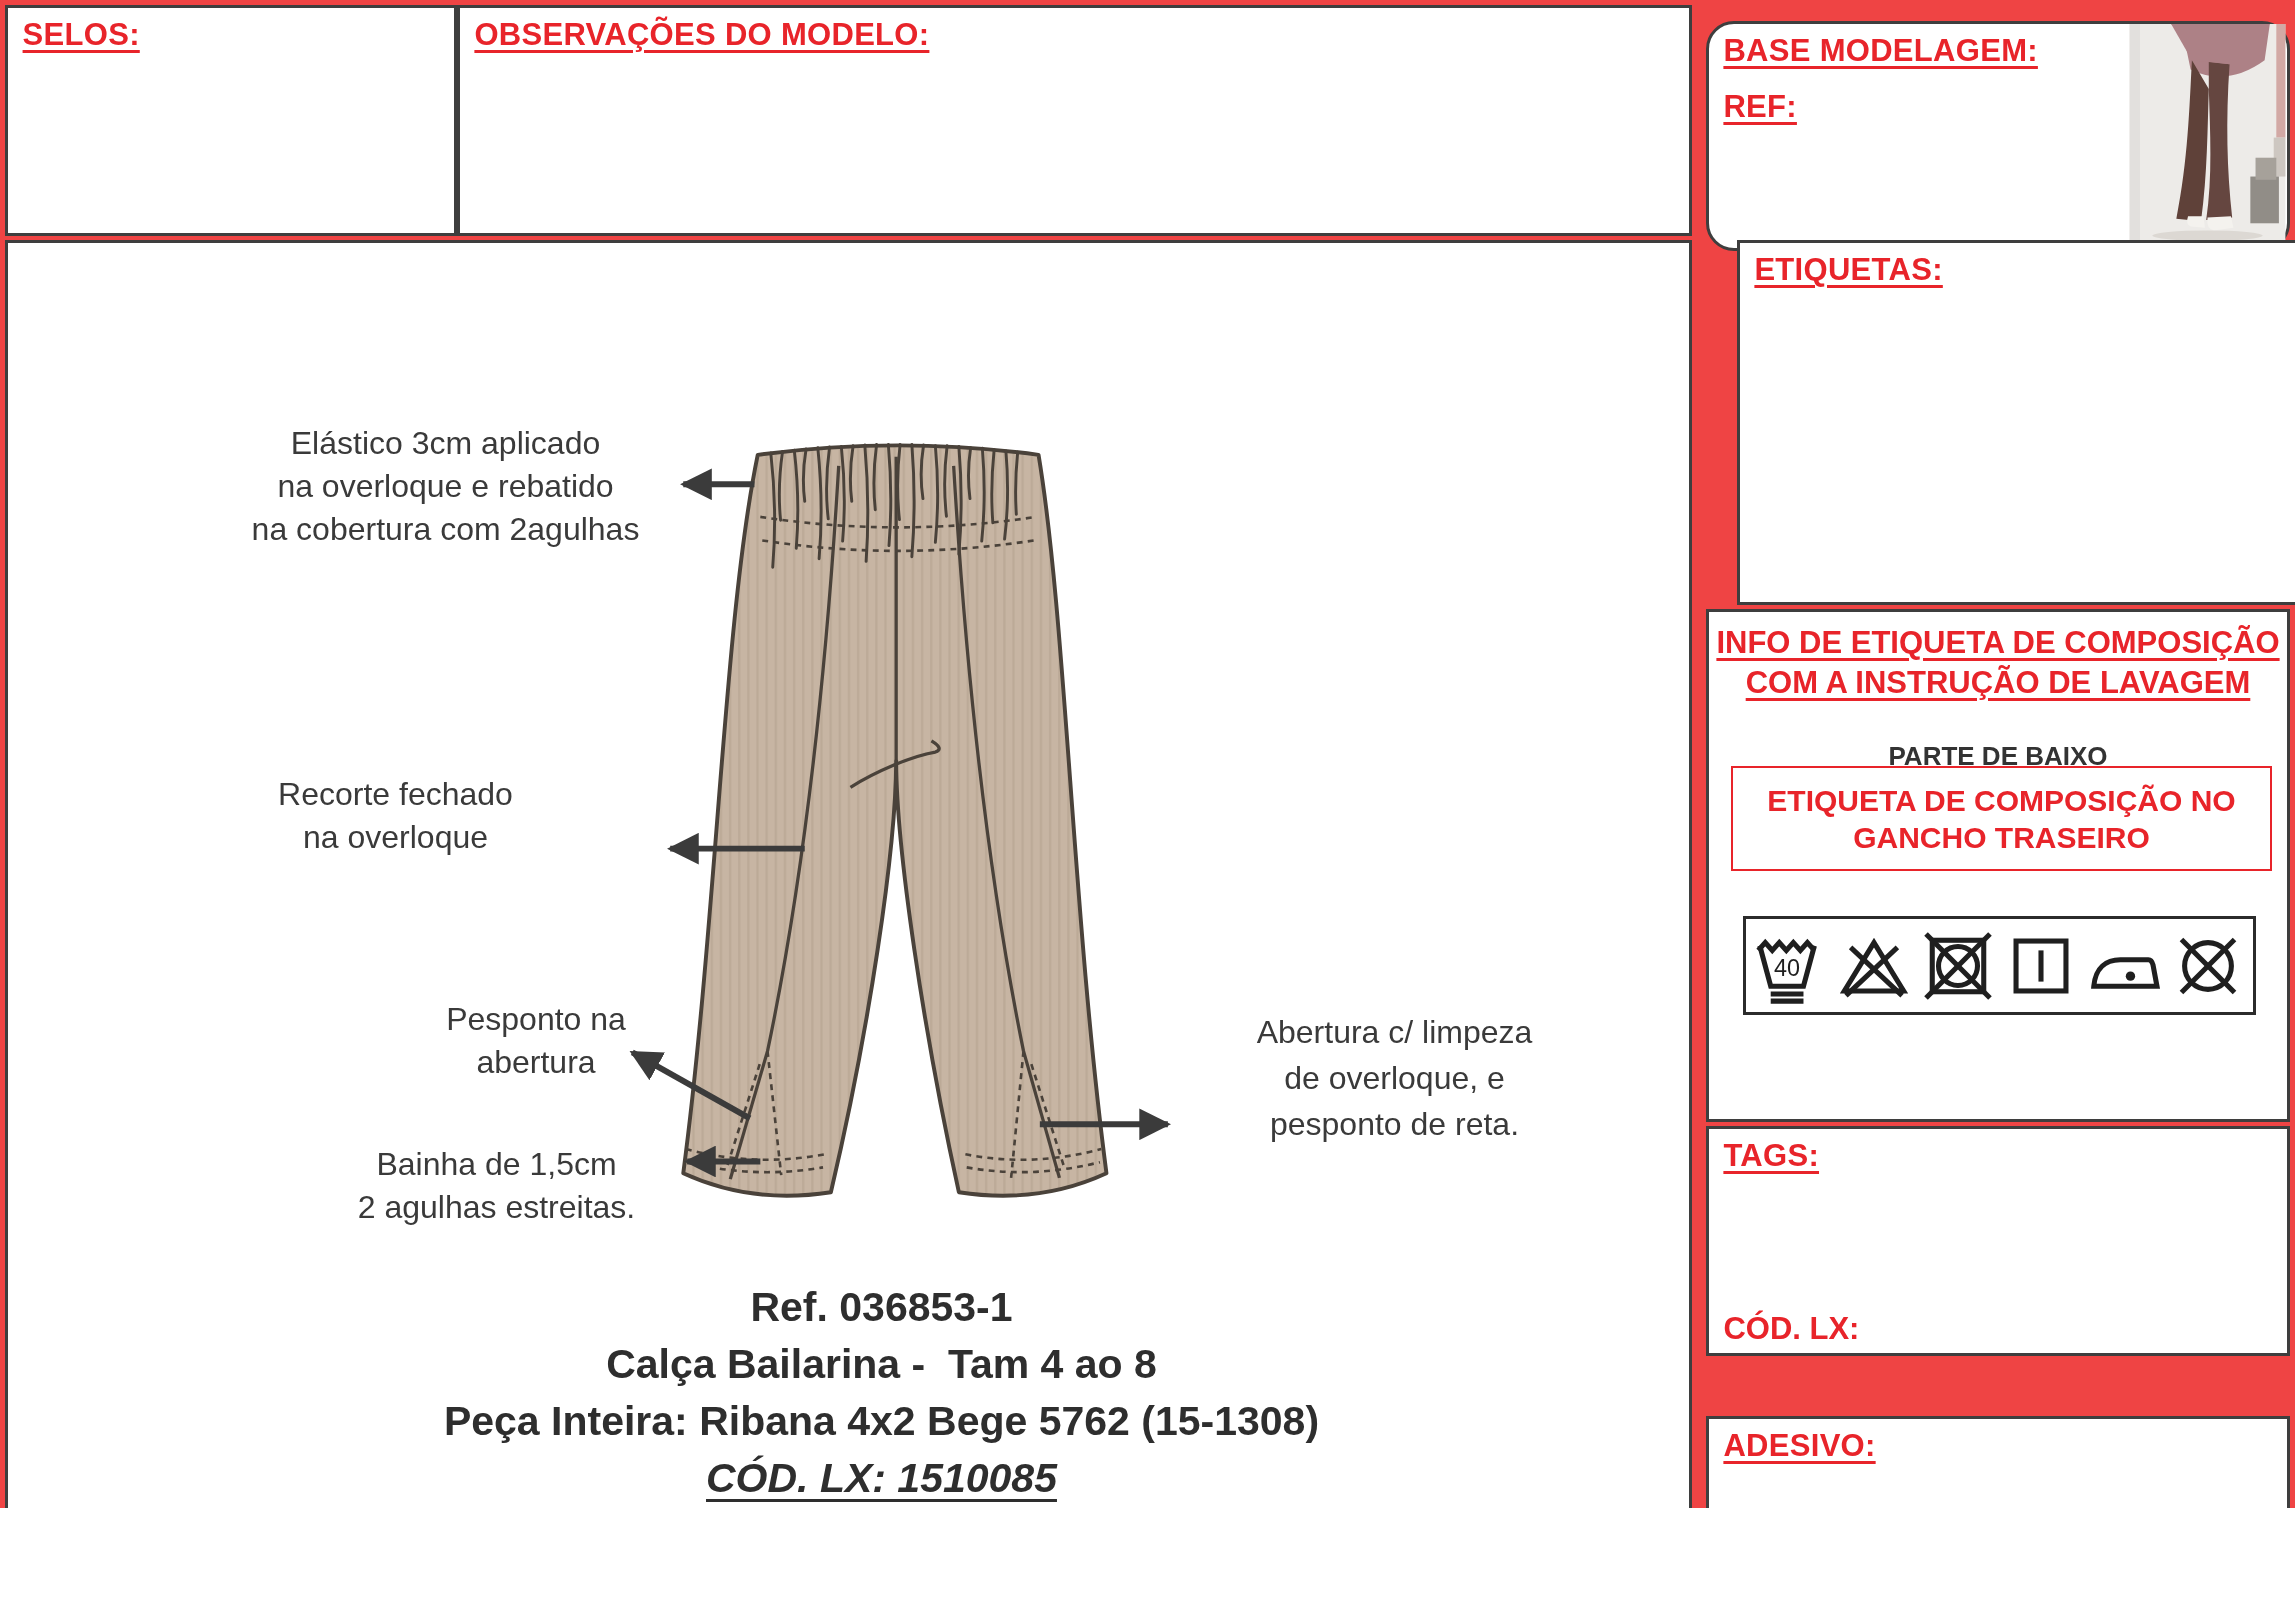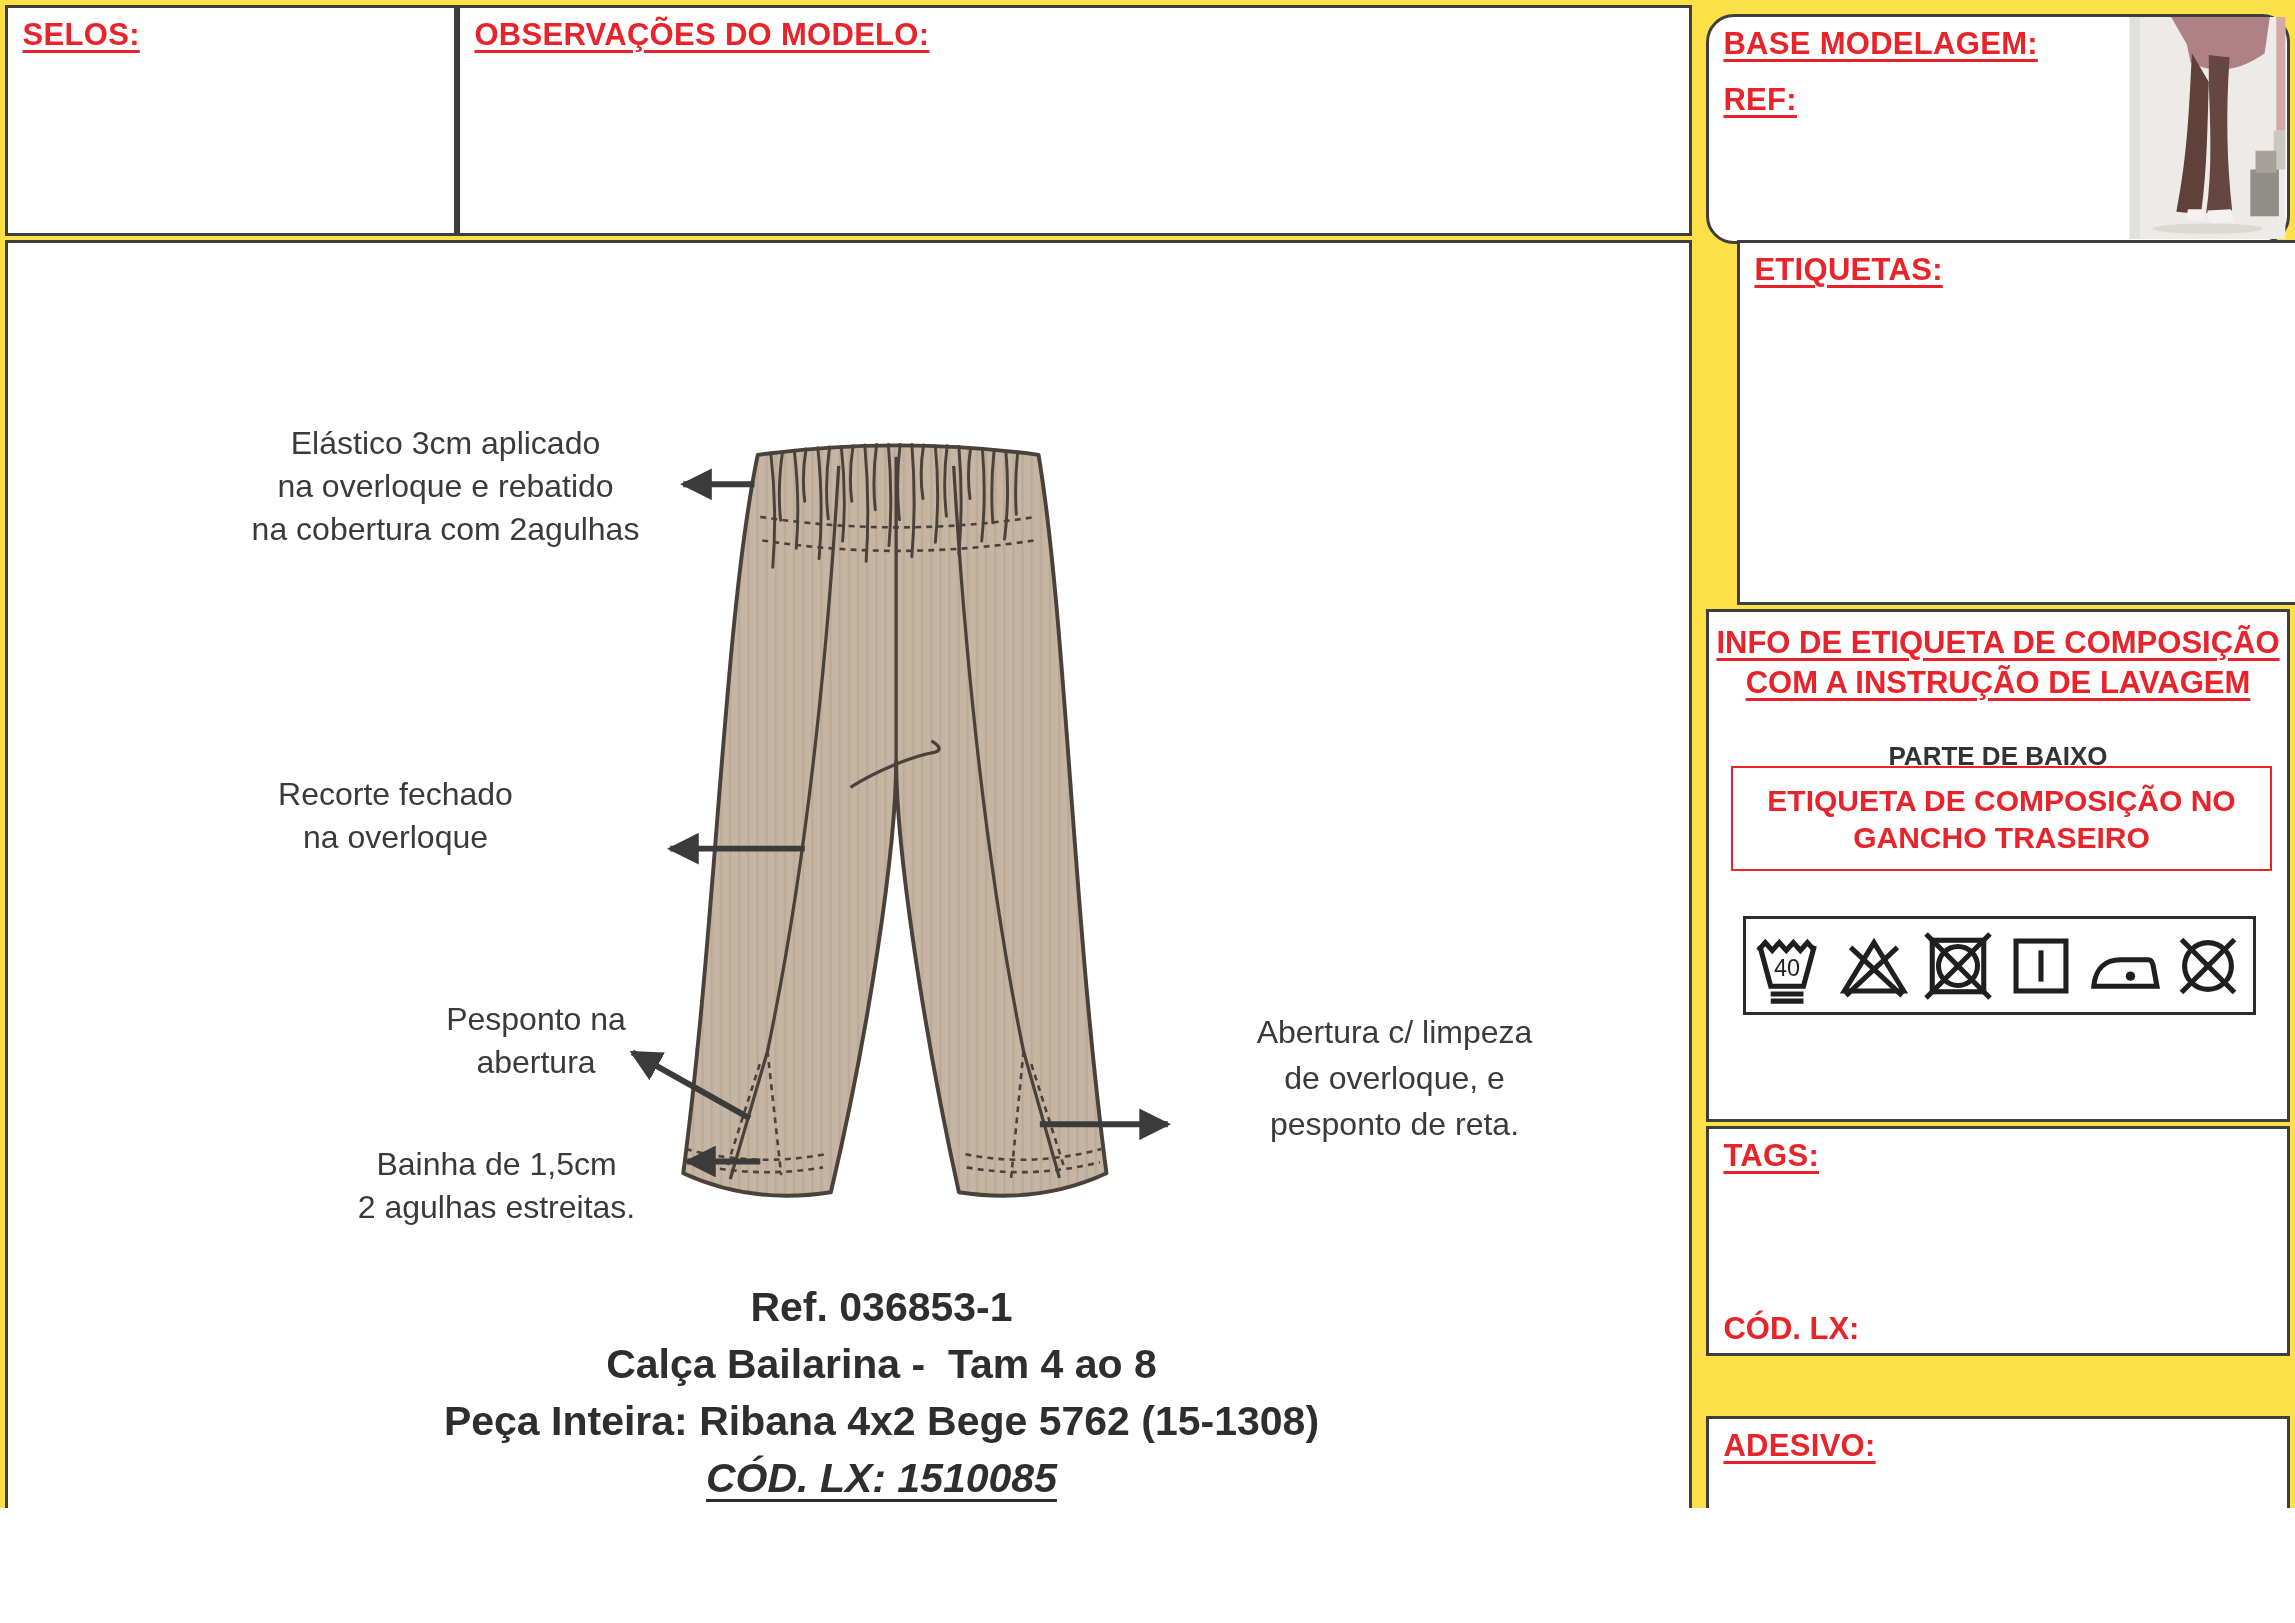--- a/index.html
+++ b/index.html
@@ -1,18 +1,18 @@
 <!DOCTYPE html>
 <html style="font-size:10.5px"><head>
 <meta charset="utf-8">
 <style>
   * { box-sizing: border-box; margin: 0; padding: 0; }
   html,body { width: 2295px; height: 1624px; background:#ffffff;
     font-family: "Liberation Sans", sans-serif; }
-  #sheet { position: relative; width: 2295px; height: 1508px; background:#fde047; overflow:hidden; }
+  #sheet { position: relative; width: 2295px; height: 1508px; background:#ef4444; overflow:hidden; }
 
   .box { position:absolute; background:#fff; border:3.9px solid #3e3e3e; }
 
   .panel-label { display:inline-block; color:#e8242a; font-weight:bold; font-size:31px;
     margin:9.1px 0 0 14.4px; letter-spacing:0.3px; }
   .u { text-decoration:underline; text-decoration-thickness:2.6px; text-underline-offset:5.2px; }
 
   .ann { position:absolute; text-align:center; color:#3a3a3a; font-size:32px; line-height:43px; }
   .ann5 { line-height:46px; }
 
@@ -45,21 +45,21 @@
 <div id="sheet">
 
   <div class="box" style="left:5.2px; top:5.2px; width:452px; height:231px;">
     <span class="panel-label u">SELOS:</span>
   </div>
 
   <div class="box" style="left:457px; top:5.2px; width:1235px; height:231px;">
     <span class="panel-label u">OBSERVAÇÕES DO MODELO:</span>
   </div>
 
-  <div class="box" style="left:1706px; top:14px; width:584px; height:230px;border-radius:28px;">
+  <div class="box" style="left:1706px; top:21px; width:584px; height:230px;border-radius:28px;">
     <div><span class="panel-label u">BASE MODELAGEM:</span></div>
     <div><span class="panel-label u" style="margin-top:19.6px;">REF:</span></div>
 
     <svg viewBox="0 0 240 342" style="position:absolute; right:1.3px; top:0; width:157px; height:222px;">
       <rect x="0" y="0" width="240" height="342" fill="#edebe8"></rect>
       <rect x="0" y="0" width="16" height="342" fill="#e2e0dd"></rect>
       <rect x="226" y="0" width="14" height="175" fill="#d2a9a5"></rect>
       <rect x="222" y="175" width="18" height="60" fill="#cdc7c1"></rect>
       <rect x="186" y="235" width="44" height="72" fill="#918d87"></rect>
       <rect x="194" y="206" width="32" height="34" fill="#a6a19a"></rect>

